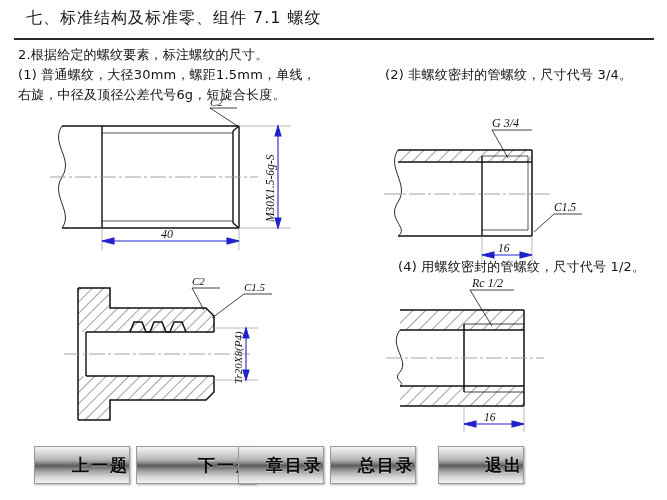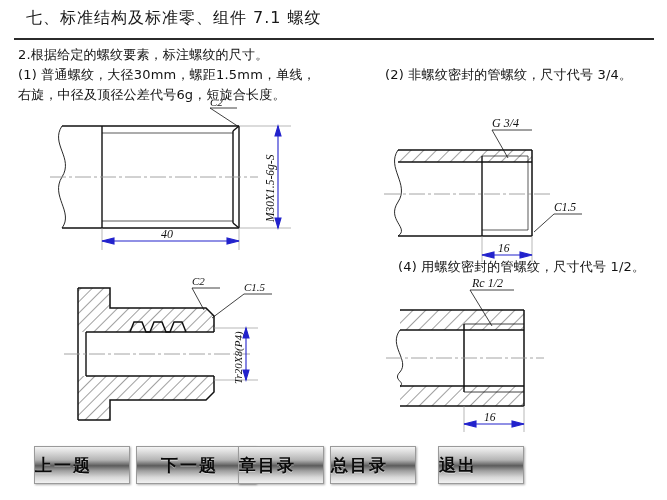--- a/index.html
+++ b/index.html
@@ -45,21 +45,21 @@
   .fig svg{display:block;}
 
   
   .btnbar{position:absolute;left:0;top:446px;width:667px;height:54px;}
   .navbtn{
     position:absolute;top:0;height:36px;
     background:linear-gradient(to bottom,
         #f4f4f4 0%, #dcdcdc 14%, #b4b4b4 36%,
         #5c5c5c 52%, #9f9f9f 66%, #d8d8d8 84%, #f2f2f2 100%);
     border:1px solid #9a9a9a;
-    display:flex;align-items:center;justify-content:flex-start;
+    display:flex;align-items:center;justify-content:flex-end;
     box-shadow:1px 1px 2px rgba(0,0,0,.30);
     cursor:pointer;
   }
   .navbtn span{
     font-family:"DejaVu Sans",sans-serif;
     font-size:17px;font-weight:700;color:#0a0a0a;
     letter-spacing:2px;line-height:1;
     text-shadow:0 1px 0 rgba(255,255,255,.45);
   }
   #btn-prev{left:34px;width:94px;}

